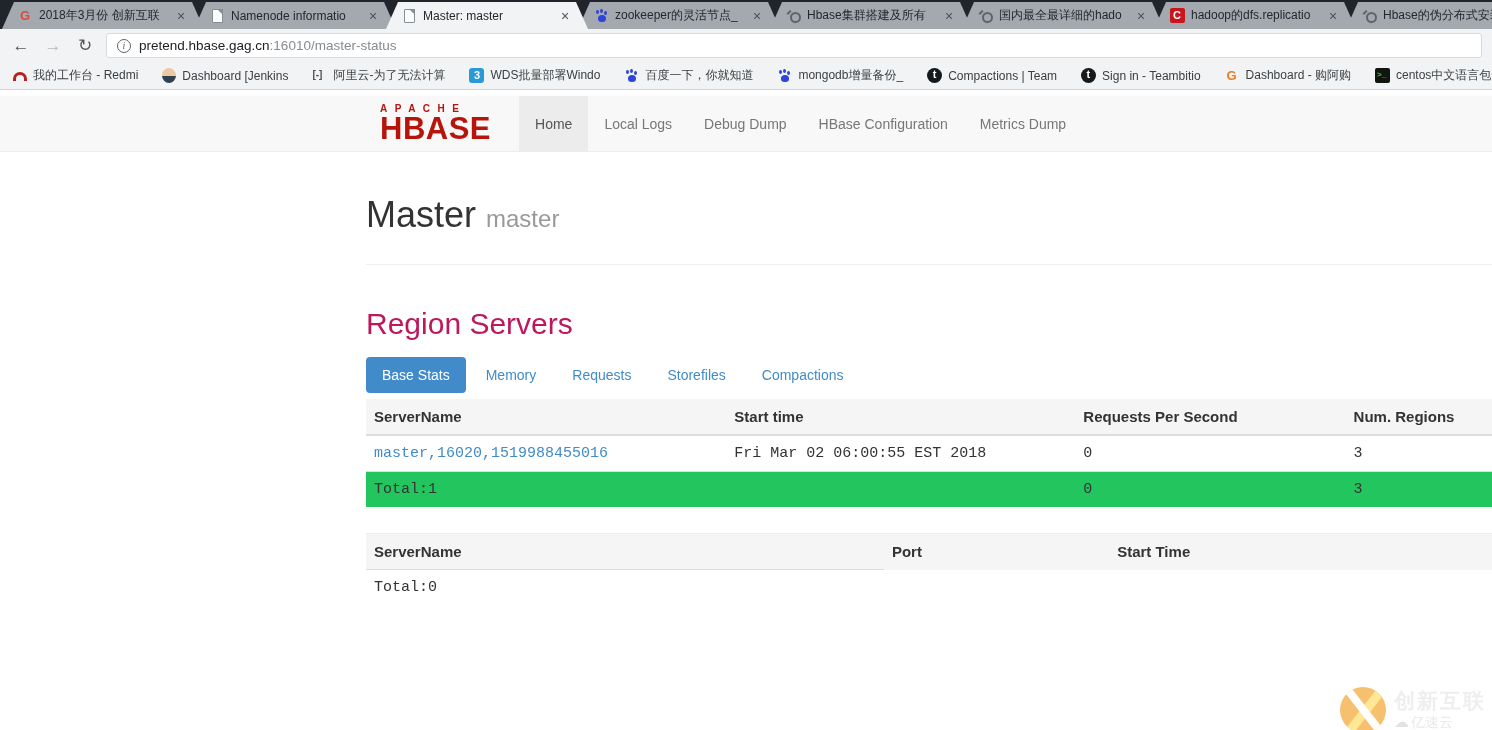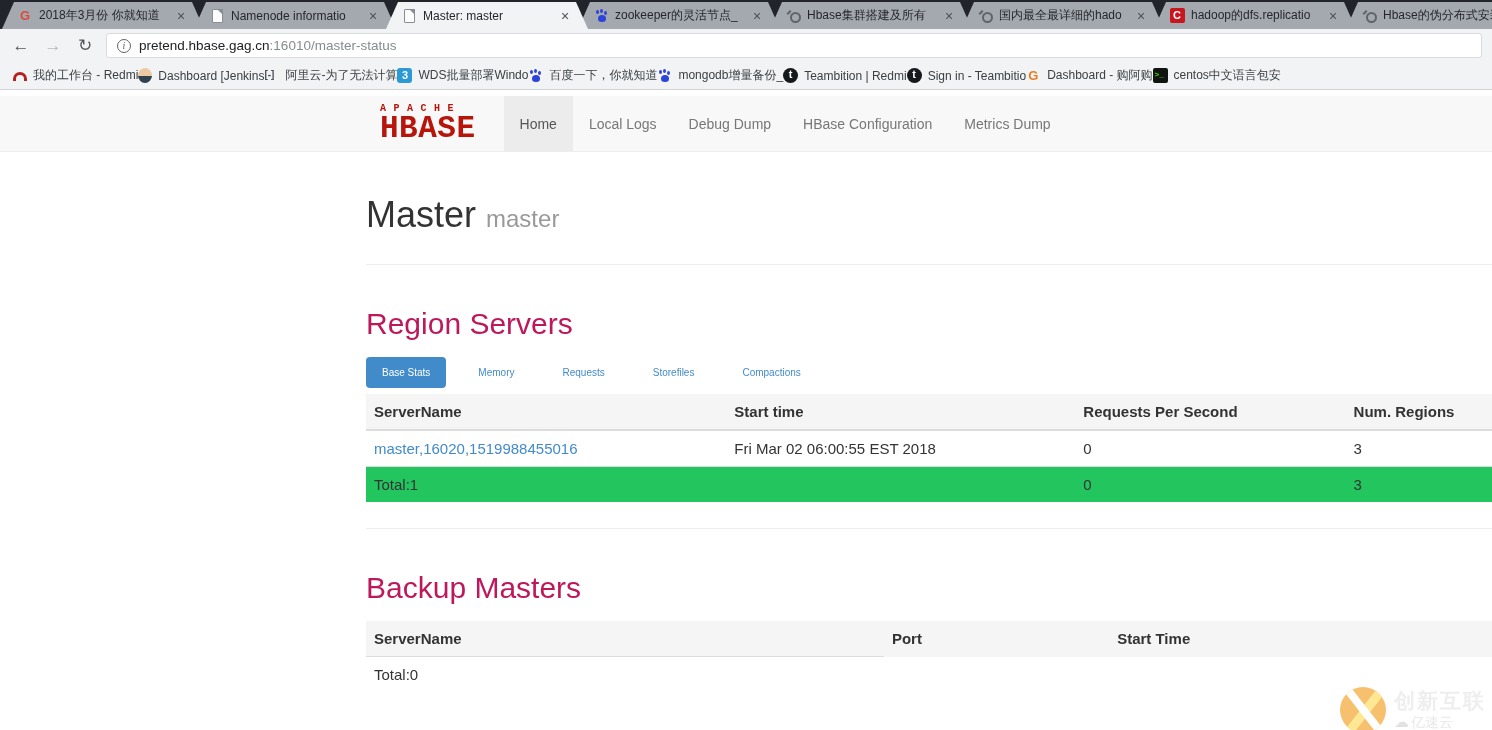--- a/index.html
+++ b/index.html
@@ -50,21 +50,21 @@
     flex:1; height:25px; background:#fff; border:1px solid #d9dbde; border-radius:3px;
     display:flex; align-items:center; padding:0 10px; gap:8px; font-size:13.5px;
   }
   .info-icon { width:14px; height:14px; border:1.4px solid #5f6368; border-radius:50%; color:#5f6368;
     font-size:10px; line-height:12px; text-align:center; font-family:"Liberation Serif", serif; font-style:italic; }
   .url-host { color:#202124; }
   .url-rest { color:#868b90; }
 
   
   .bookmarks { height:28px; background:#f1f3f5; border-bottom:1px solid #d2d4d7;
-    display:flex; align-items:center; padding:0 12px; font-size:12px; color:#3c4043; overflow:hidden; }
+    display:flex; align-items:center; padding:0 12px; gap:24px; font-size:12px; color:#3c4043; overflow:hidden; }
   .bookmark { display:flex; align-items:center; gap:6px; white-space:nowrap; flex:0 0 auto; }
   .bk { width:15px; height:15px; position:relative; flex:0 0 auto; display:inline-block; }
   .bk-redmine::before { content:''; position:absolute; left:1px; top:4px; width:8px; height:6px;
     border:3px solid #b5211f; border-bottom:none; border-radius:8px 8px 0 0; }
   .bk-jenkins { border-radius:50%; background:linear-gradient(#ecc9a2 55%, #31424f 55%); width:14px; height:15px; }
   .bk-aliyun::before { content:'[-]'; position:absolute; left:0; top:1px; font-size:10px; font-weight:bold; color:#4a4d52; }
   .bk-wds { background:#2b99d6; border-radius:3px; }
   .bk-wds::before { content:'3'; position:absolute; left:4.5px; top:1px; color:#fff; font-weight:bold; font-size:11px; }
   .bk-baidu::before { content:''; position:absolute; left:4px; top:7px; width:8px; height:7px;
     background:#2c45d8; border-radius:50% 50% 46% 46%; }
@@ -74,43 +74,43 @@
   .bk-teambition::before { content:'t'; position:absolute; left:5.5px; top:0px; color:#fff; font-size:11px; font-weight:bold; }
   .bk-gorange::before { content:'G'; position:absolute; left:2px; top:0px; color:#e77e23; font-weight:bold; font-size:13px; }
   .bk-terminal { background:#101510; border-radius:2px; }
   .bk-terminal::before { content:'>_'; position:absolute; left:2px; top:2px; color:#35d415;
     font-size:8px; font-family:"Liberation Mono", monospace; font-weight:bold; }
 
   
   .page { position:relative; height:639px; background:#fff; }
   .navbar { margin-top:6px; height:56px; background:#f8f8f8; border-bottom:1px solid #ededed;
     display:flex; align-items:center; }
-  .logo { margin-left:380px; display:flex; flex-direction:column; line-height:1; cursor:pointer;font-family:Liberation Mono, monospace; }
+  .logo { margin-left:380px; display:flex; flex-direction:column; line-height:1; cursor:pointer; }
   .logo-top { font-size:10px; font-weight:bold; letter-spacing:7.5px; color:#b7150b; margin-bottom:1px; }
   .logo-main { font-size:31px; font-weight:bold; letter-spacing:0.5px; color:#b7150b; margin-top:-2px; }
   .nav-links { display:flex; margin-left:28px; height:100%; align-items:stretch; }
   .nav-item { display:flex; align-items:center; padding:0 16px; font-size:14px; color:#777; cursor:pointer; }
   .nav-item.active { background:#ececec; color:#555; }
 
   .container { margin-left:366px; margin-right:0; width:1126px; }
   .page-header { margin-top:42px; padding-bottom:28px; border-bottom:1px solid #eee; }
   .page-title { font-size:36px; color:#333; font-weight:500; display:inline; }
   .page-subtitle { font-size:24px; color:#999; margin-left:10px; font-weight:normal; }
 
   .section-heading { font-size:30px; color:#be185d; font-weight:500; margin:42px 0 16px 0; }
 
-  .pills { display:flex; gap:16px; font-size:10px; margin-bottom:6px; }
+  .pills { display:flex; gap:4px; font-size:14px; margin-bottom:6px; }
   .pill { padding:10px 16px; color:#428bca; border-radius:4px; cursor:pointer; }
   .pill.active { background:#428bca; color:#fff; }
 
   table { width:100%; border-collapse:collapse; font-size:15px; color:#333; }
   th, td { text-align:left; padding:9px 8px; vertical-align:top; }
   thead tr { background:#f5f5f5; }
   th { font-weight:bold; border-bottom:2px solid #ddd; }
-  tbody td { border-top:1px solid #ddd; }
+  tbody td { border-top:1px solid #ddd;font-family:Liberation Mono, monospace; }
   tr.total-row { background:#22c55e; }
   a.tbl-link { color:#428bca; text-decoration:none; cursor:pointer; }
 
   .rs-table col.c1 { width:32%; } .rs-table col.c2 { width:31%; }
   .rs-table col.c3 { width:24%; } .rs-table col.c4 { width:13%; }
 
   .bm-table col.c1 { width:46%; } .bm-table col.c2 { width:20%; } .bm-table col.c3 { width:34%; }
   .bm-table th { border-bottom:none; }
   .bm-table th.first { border-bottom:1px solid #ddd; }
   .bm-table tbody td { border-top:none; }
@@ -128,21 +128,21 @@
   .wm-line1 { font-size:21px; font-weight:bold; color:#e4e4e4; letter-spacing:2px; }
   .wm-line2 { font-size:14px; color:#d8d8d8; display:flex; align-items:center; gap:2px; }
   .wm-cloud { font-size:15px; color:#d0d0d0; }
 </style>
 </head>
 <body>
 
 <div class="tabstrip">
   <div class="tab">
     <span class="fv fv-g"></span>
-    <span class="tab-title">2018年3月份 你就知道</span>
+    <span class="tab-title">2018年3月份 创新互联</span>
     <span class="tab-close">×</span>
   </div>
   <div class="tab">
     <span class="fv fv-page"></span>
     <span class="tab-title">Namenode informatio</span>
     <span class="tab-close">×</span>
   </div>
   <div class="tab active">
     <span class="fv fv-page"></span>
     <span class="tab-title">Master: master</span>
@@ -205,21 +205,21 @@
   <div class="bookmark">
     <span class="bk bk-baidu"></span>
     <span>百度一下，你就知道</span>
   </div>
   <div class="bookmark">
     <span class="bk bk-baidu"></span>
     <span>mongodb增量备份_</span>
   </div>
   <div class="bookmark">
     <span class="bk bk-teambition"></span>
-    <span>Teambition | Redmi</span>
+    <span>Compactions | Team</span>
   </div>
   <div class="bookmark">
     <span class="bk bk-teambition"></span>
     <span>Sign in - Teambitio</span>
   </div>
   <div class="bookmark">
     <span class="bk bk-gorange"></span>
     <span>Dashboard - 购阿购</span>
   </div>
   <div class="bookmark">
@@ -286,21 +286,20 @@
           <td>Total:1</td>
           <td></td>
           <td>0</td>
           <td>3</td>
         </tr>
       </tbody>
     </table>
 
     <hr class="sep">
 
-    <div class="section-heading">Backup Masters</div>
 
     <table class="bm-table">
       <colgroup>
           <col class="c1">
           <col class="c2">
           <col class="c3">
         </colgroup>
       <thead>
         <tr>
           <th class="first">ServerName</th>

